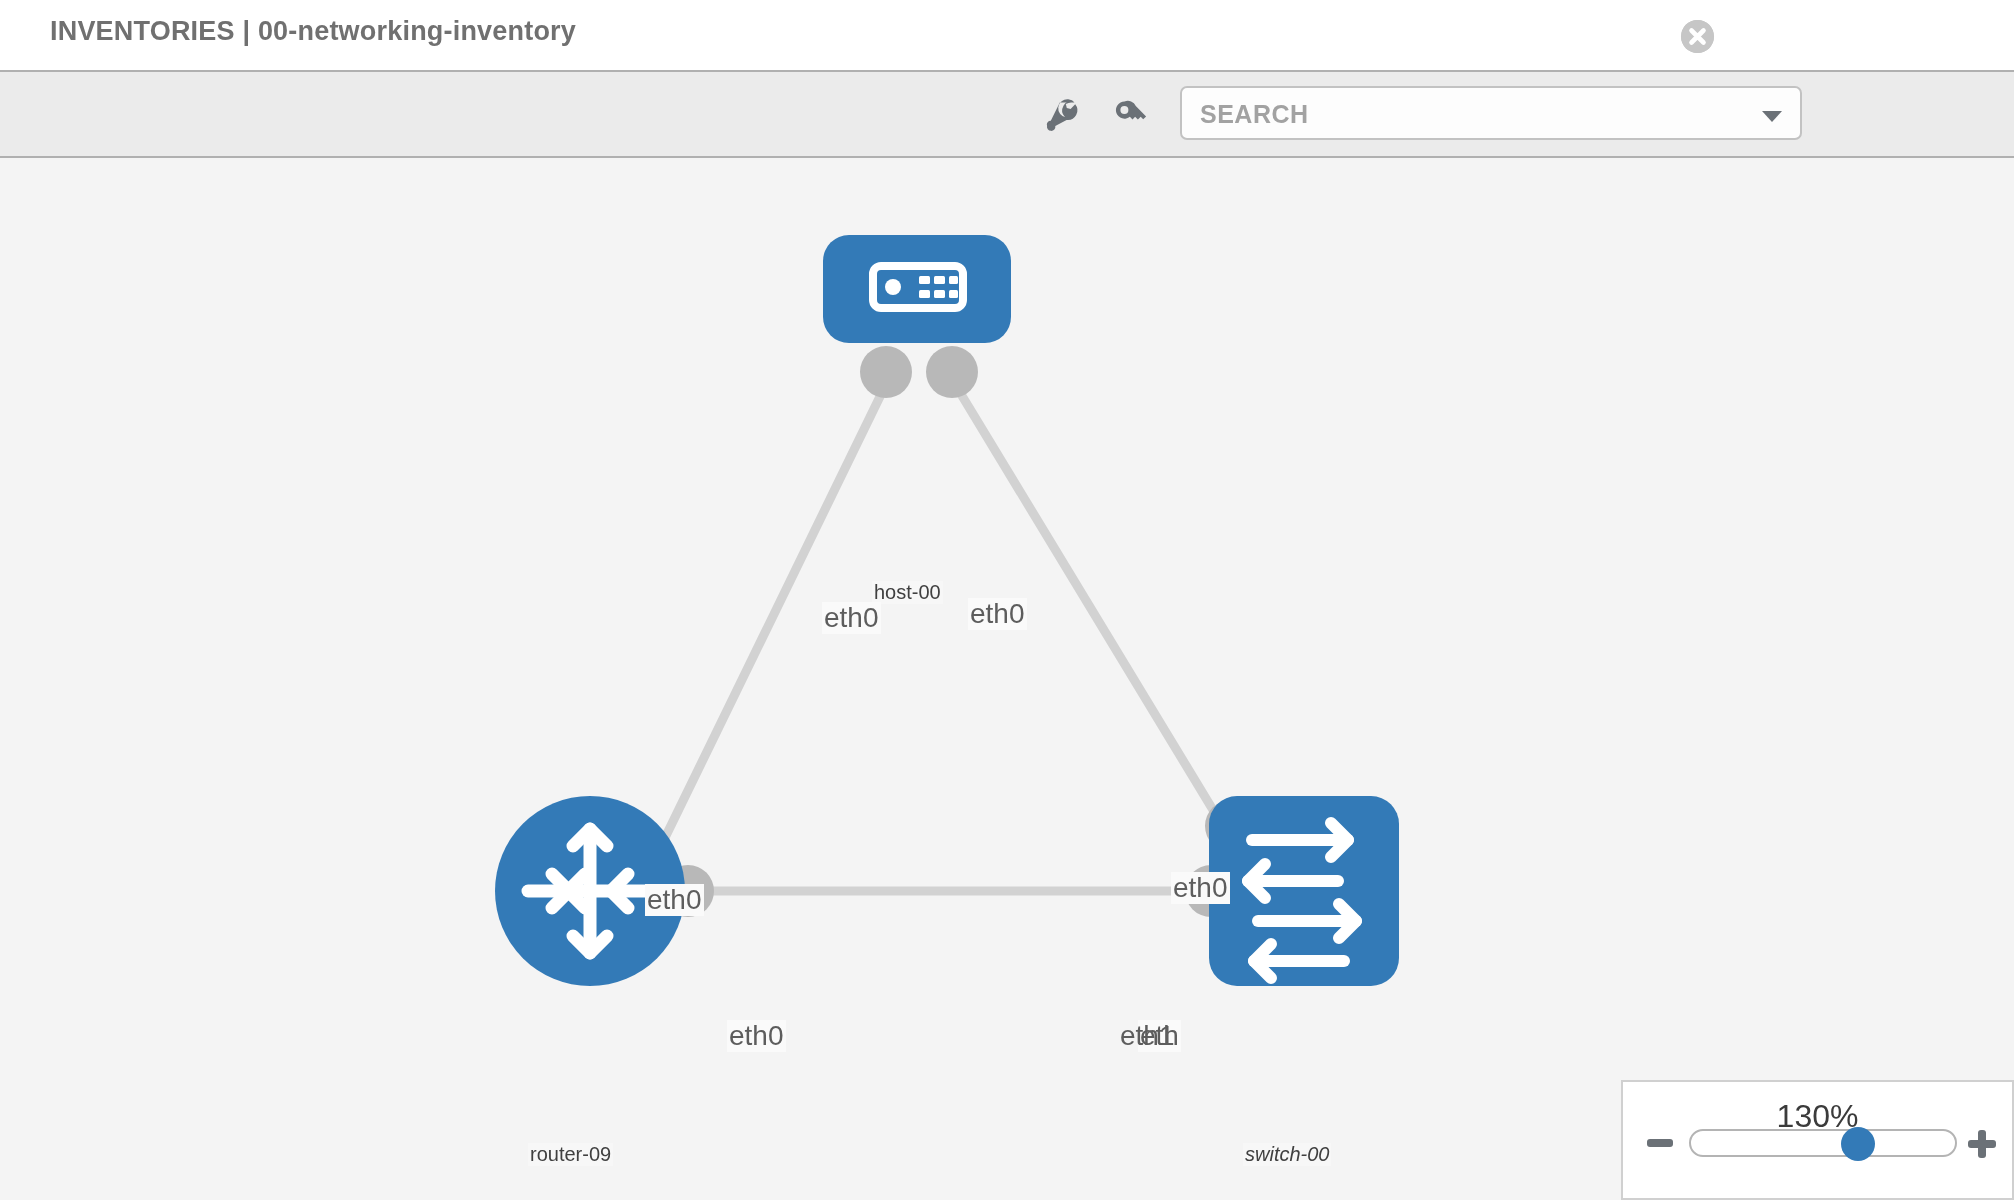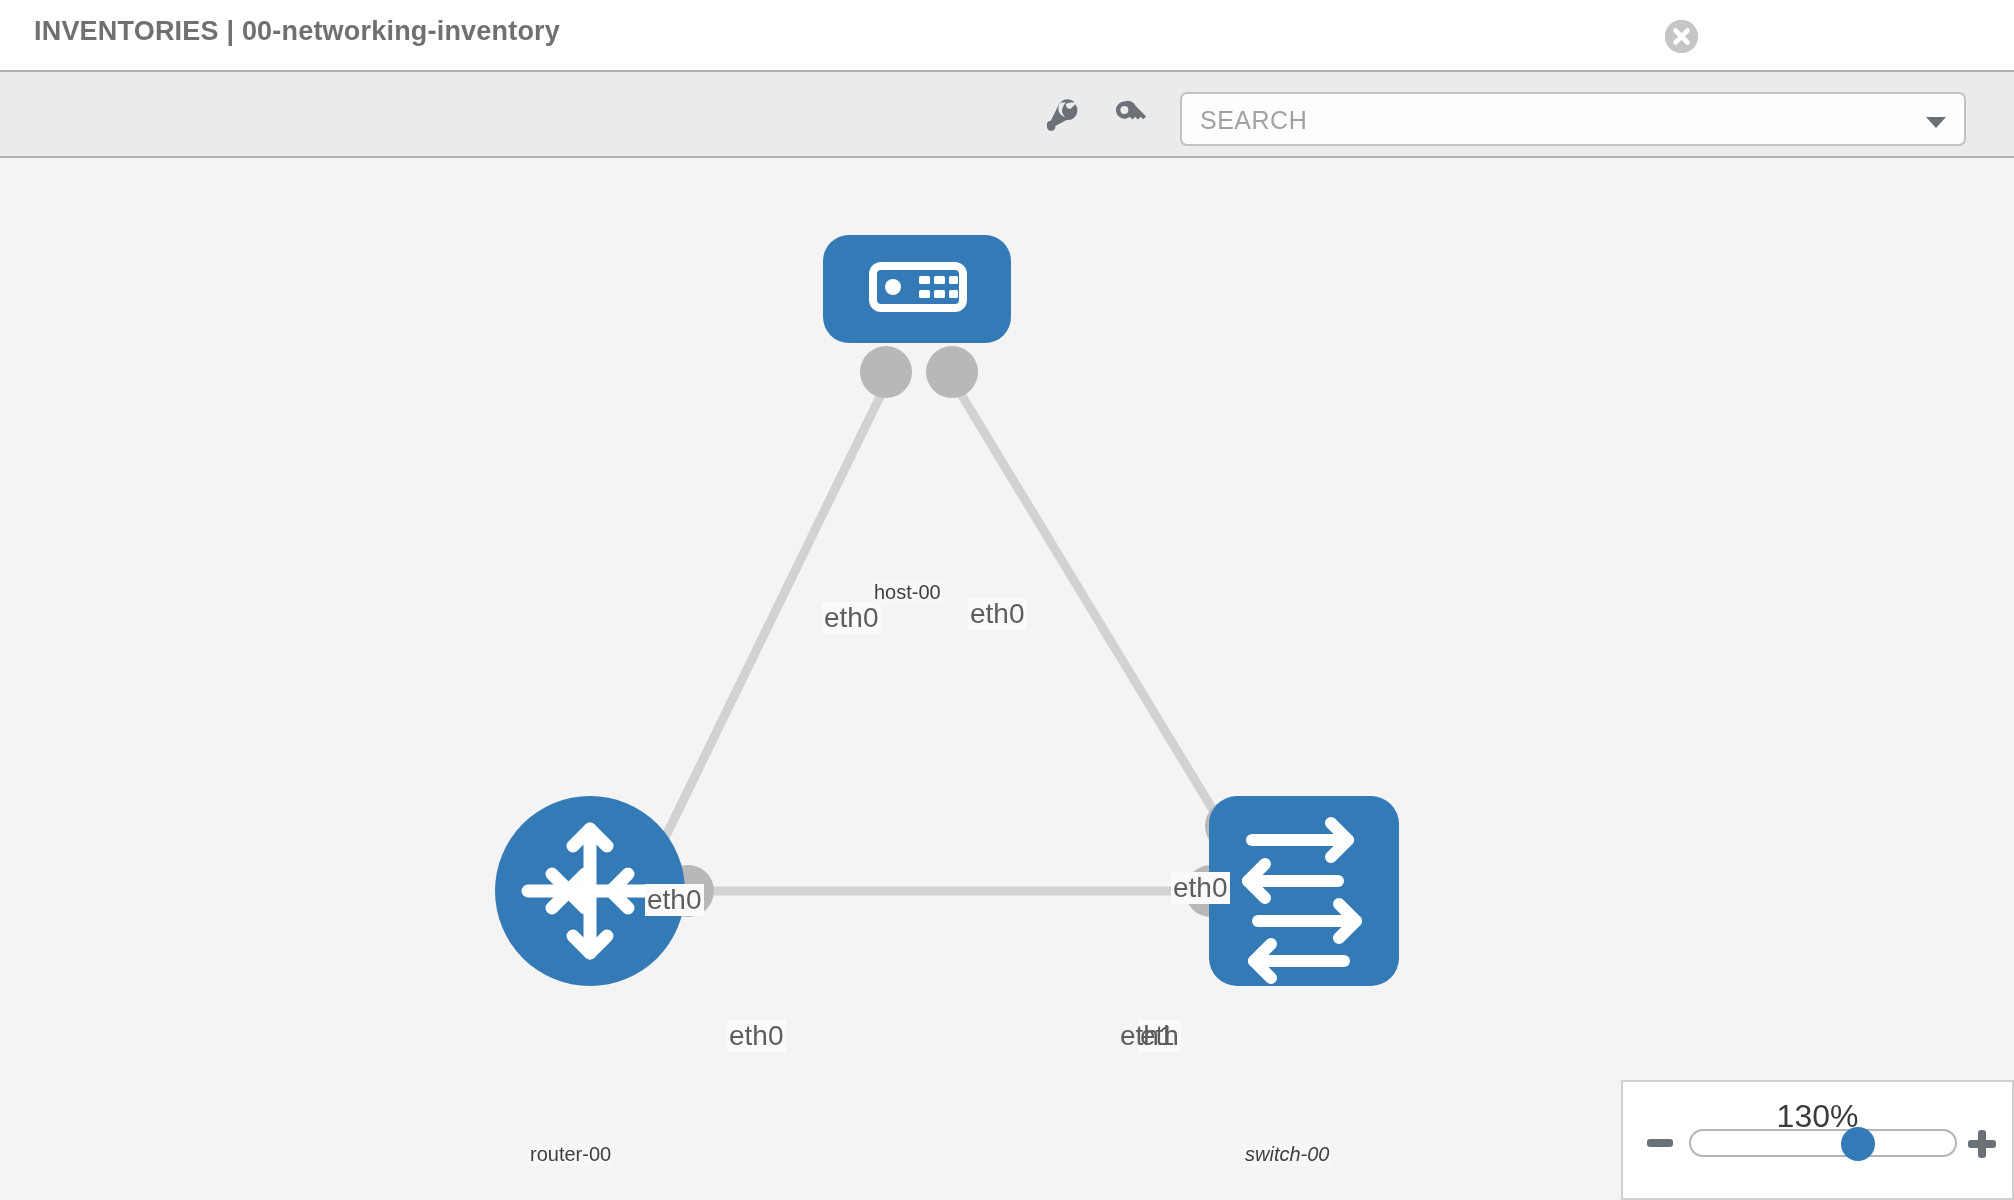--- a/index.html
+++ b/index.html
@@ -11,21 +11,21 @@
     width: 2014px;
     height: 1200px;
     overflow: hidden;
     font-family: "Liberation Sans", sans-serif;
     -webkit-font-smoothing: antialiased;
   }
 
   
   .header {
     position: absolute;
-    left: 0; top: 0;
+    left: 16px; top: 0;
     width: 1726px;
     height: 70px;
     background: #ffffff;
     box-sizing: border-box;
   }
   .page-title {
     position: absolute;
     left: 34px;
     top: 16px;
     font-size: 27px;
@@ -92,27 +92,28 @@
     height: 44px;
     cursor: pointer;
   }
   .tool-icon svg { display: block; }
   .icon-wrench { left: 1040px; }
   .icon-key    { left: 1108px; }
 
   .search-box {
     position: absolute;
     left: 1180px;
-    top: 20px;
-    width: 786px;
+    top: 14px;
+    width: 622px;
     height: 54px;
     background: #fdfdfd;
     border: 2px solid #c2c2c2;
     border-radius: 7px;
     box-sizing: border-box;
+    font-weight: bold;
   }
   .search-box .label {
     position: absolute;
     left: 18px;
     top: 12px;
     font-size: 25px;
     color: #a2a2a2;
     letter-spacing: 0.5px;
   }
 
@@ -328,21 +329,21 @@
         <polyline points="1265,706 1248,723 1265,740"></polyline>
         <line x1="1258" y1="763" x2="1356" y2="763"></line>
         <polyline points="1339,746 1356,763 1339,780"></polyline>
         <line x1="1344" y1="803" x2="1254" y2="803"></line>
         <polyline points="1271,786 1254,803 1271,820"></polyline>
       </g>
     </g>
   </svg>
 
   <div class="node-label" style="left:872px; top:423px;">host-00</div>
-  <div class="node-label" style="left:528px; top:985px;">router-00</div>
+  <div class="node-label" style="left:528px; top:985px;">router-09</div>
   <div class="node-label" style="left:1243px; top:985px;font-style:italic;">switch-00</div>
 
   <div class="port-label" style="left:822px; top:444px;">eth0</div>
   <div class="port-label" style="left:968px; top:440px;">eth0</div>
   <div class="port-label" style="left:645px; top:726px;">eth0</div>
   <div class="port-label" style="left:1171px; top:714px;">eth0</div>
   <div class="port-label" style="left:727px; top:862px;">eth0</div>
   <div class="port-label" style="left:1138px; top:862px;">eth</div>
   <div class="port-label" style="left:1118px; top:862px; background:transparent;">eth1</div>
 </div>

